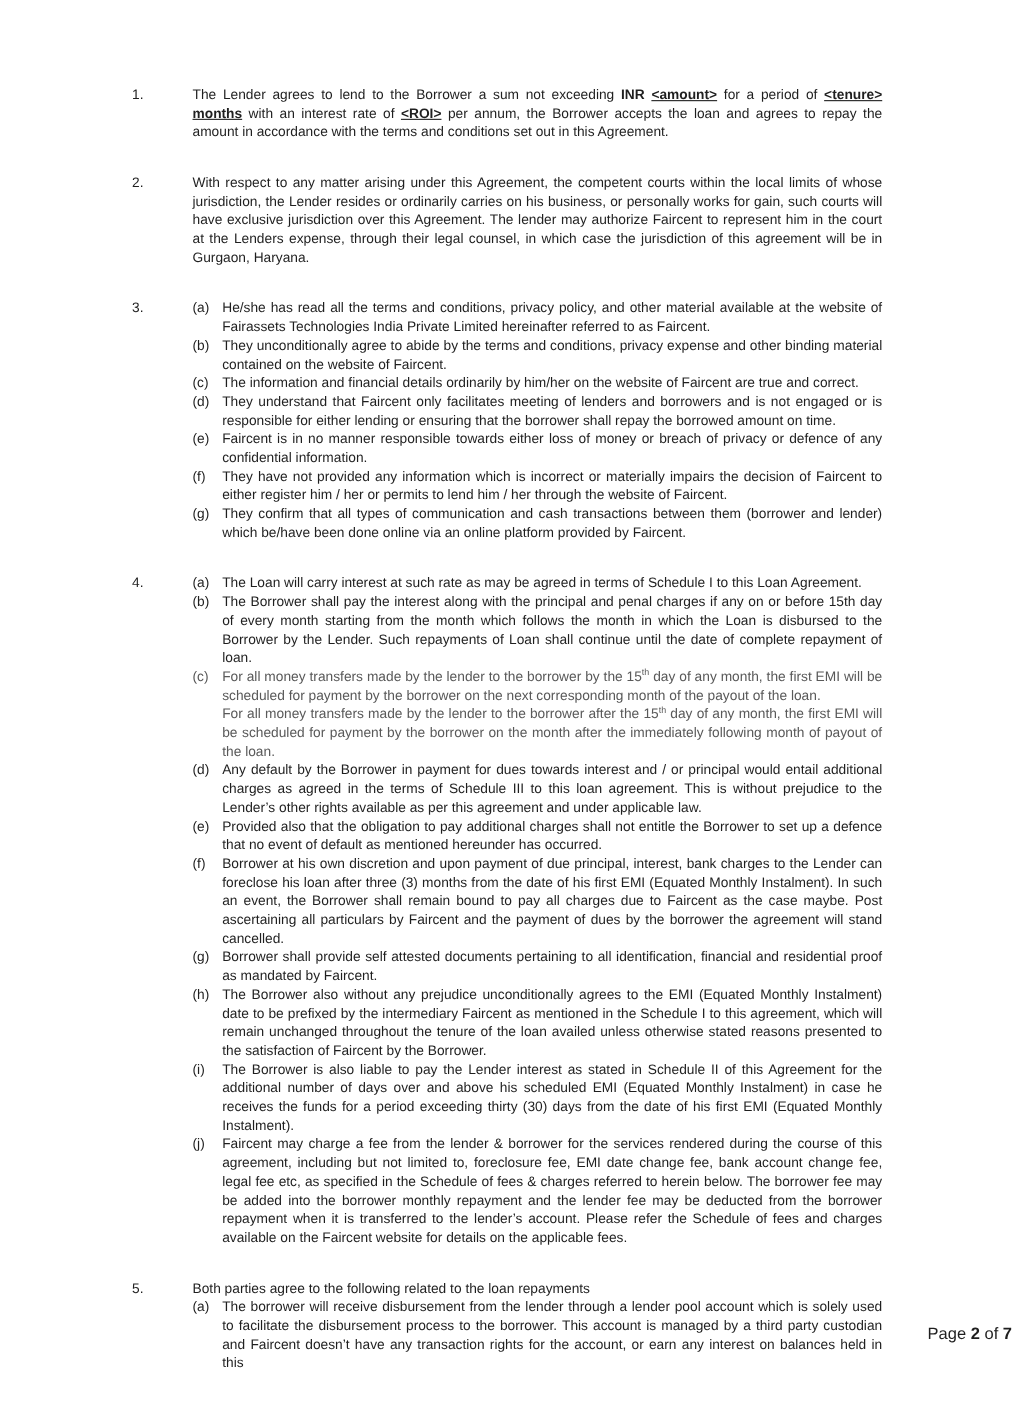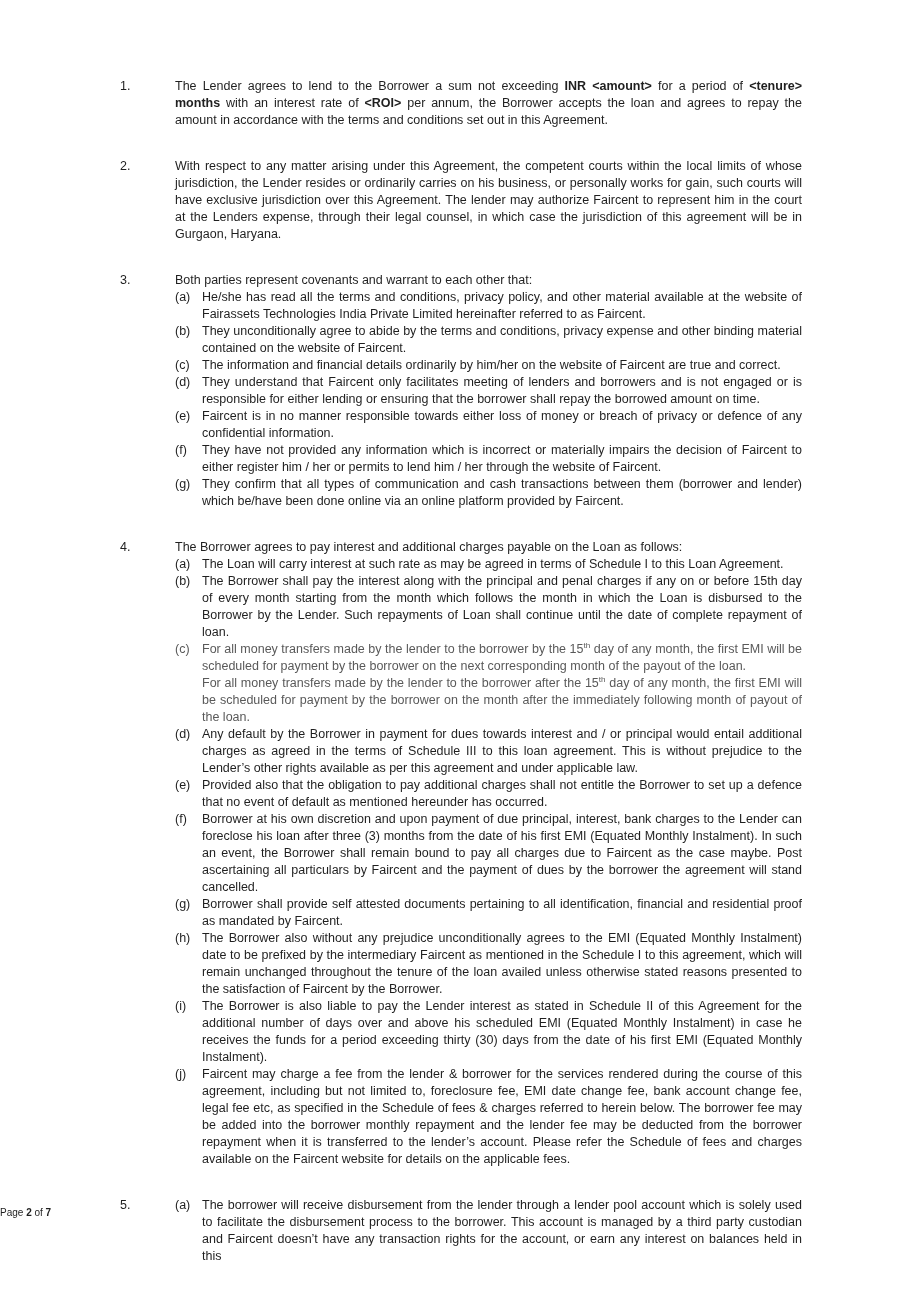--- a/index.html
+++ b/index.html
@@ -45,34 +45,34 @@
   .sub-letter {
     flex: 0 0 27px;
     width: 27px;
   }
   .sub-text {
     flex: 1 1 auto;
     min-width: 0;
     text-align: justify;
   }
   .b { font-weight: bold; }
-  .u { }
+  .u { text-decoration: underline; }
   .gray { color: #595959; }
   sup {
     font-size: 0.65em;
     vertical-align: super;
     line-height: 0;
   }
   .footer {
     position: absolute;
     top: 1204px;
     left: 0;
     width: 920px;
-    text-align: left;
-    font-size: 10px;
+    text-align: right;
+    font-size: 15px;
   }
 </style>
 </head>
 <body>
 
 <div class="page">
   <div class="content" id="doc-content">
       <div class="clause">
         <div class="clause-num">1.</div>
         <div class="clause-body">
@@ -81,21 +81,20 @@
       </div>
       <div class="clause">
         <div class="clause-num">2.</div>
         <div class="clause-body">
           <div class="para"><span>With respect to any matter arising under this Agreement, the competent courts within the local limits of whose jurisdiction, the Lender resides or ordinarily carries on his business, or personally works for gain, such courts will have exclusive jurisdiction over this Agreement. The lender may authorize Faircent to represent him in the court at the Lenders expense, through their legal counsel, in which case the jurisdiction of this agreement will be in Gurgaon, Haryana.</span></div>
         </div>
       </div>
       <div class="clause">
         <div class="clause-num">3.</div>
         <div class="clause-body">
-          <div class="para"><span>Both parties represent covenants and warrant to each other that:</span></div>
           <div class="subitem">
             <div class="sub-letter">(a)</div>
             <div class="sub-text"><span>He/she has read all the terms and conditions, privacy policy, and other material available at the website of Fairassets Technologies India Private Limited hereinafter referred to as Faircent.</span></div>
           </div>
           <div class="subitem">
             <div class="sub-letter">(b)</div>
             <div class="sub-text"><span>They unconditionally agree to abide by the terms and conditions, privacy expense and other binding material contained on the website of Faircent.</span></div>
           </div>
           <div class="subitem">
             <div class="sub-letter">(c)</div>
@@ -115,21 +114,20 @@
           </div>
           <div class="subitem">
             <div class="sub-letter">(g)</div>
             <div class="sub-text"><span>They confirm that all types of communication and cash transactions between them (borrower and lender) which be/have been done online via an online platform provided by Faircent.</span></div>
           </div>
         </div>
       </div>
       <div class="clause">
         <div class="clause-num">4.</div>
         <div class="clause-body">
-          <div class="para"><span>The Borrower agrees to pay interest and additional charges payable on the Loan as follows:</span></div>
           <div class="subitem">
             <div class="sub-letter">(a)</div>
             <div class="sub-text"><span>The Loan will carry interest at such rate as may be agreed in terms of Schedule I to this Loan Agreement.</span></div>
           </div>
           <div class="subitem">
             <div class="sub-letter">(b)</div>
             <div class="sub-text"><span>The Borrower shall pay the interest along with the principal and penal charges if any on or before 15th day of every month starting from the month which follows the month in which the Loan is disbursed to the Borrower by the Lender. Such repayments of Loan shall continue until the date of complete repayment of loan.</span></div>
           </div>
           <div class="subitem">
             <div class="sub-letter gray">(c)</div>
@@ -161,20 +159,21 @@
           </div>
           <div class="subitem">
             <div class="sub-letter">(j)</div>
             <div class="sub-text"><span>Faircent may charge a fee from the lender &amp; borrower for the services rendered during the course of this agreement, including but not limited to, foreclosure fee, EMI date change fee, bank account change fee, legal fee etc, as specified in the Schedule of fees &amp; charges referred to herein below. The borrower fee may be added into the borrower monthly repayment and the lender fee may be deducted from the borrower repayment when it is transferred to the lender’s account. Please refer the Schedule of fees and charges available on the Faircent website for details on the applicable fees.</span></div>
           </div>
         </div>
       </div>
       <div class="clause">
         <div class="clause-num">5.</div>
         <div class="clause-body">
+          <div class="para"><span>Both parties agree to the following related to the loan repayments</span></div>
           <div class="subitem">
             <div class="sub-letter">(a)</div>
             <div class="sub-text"><span>The borrower will receive disbursement from the lender through a lender pool account which is solely used to facilitate the disbursement process to the borrower. This account is managed by a third party custodian and Faircent doesn’t have any transaction rights for the account, or earn any interest on balances held in this</span></div>
           </div>
         </div>
       </div>
     </div>
   <div class="footer" id="doc-footer"><span>Page </span><span class="b">2</span><span> of </span><span class="b">7</span></div>
 </div>
 

